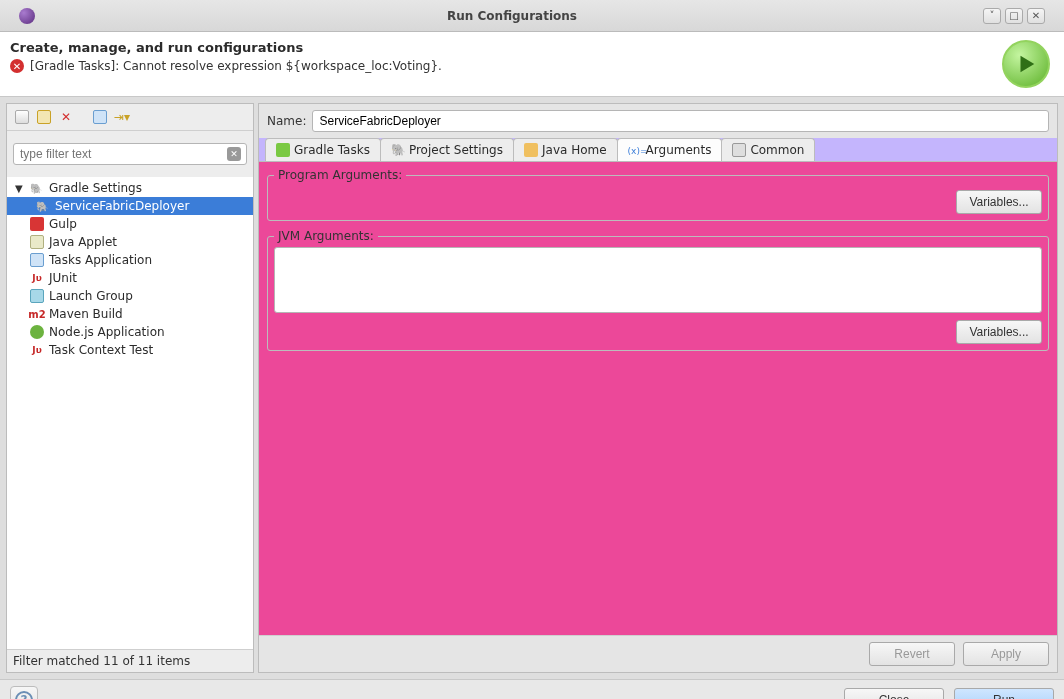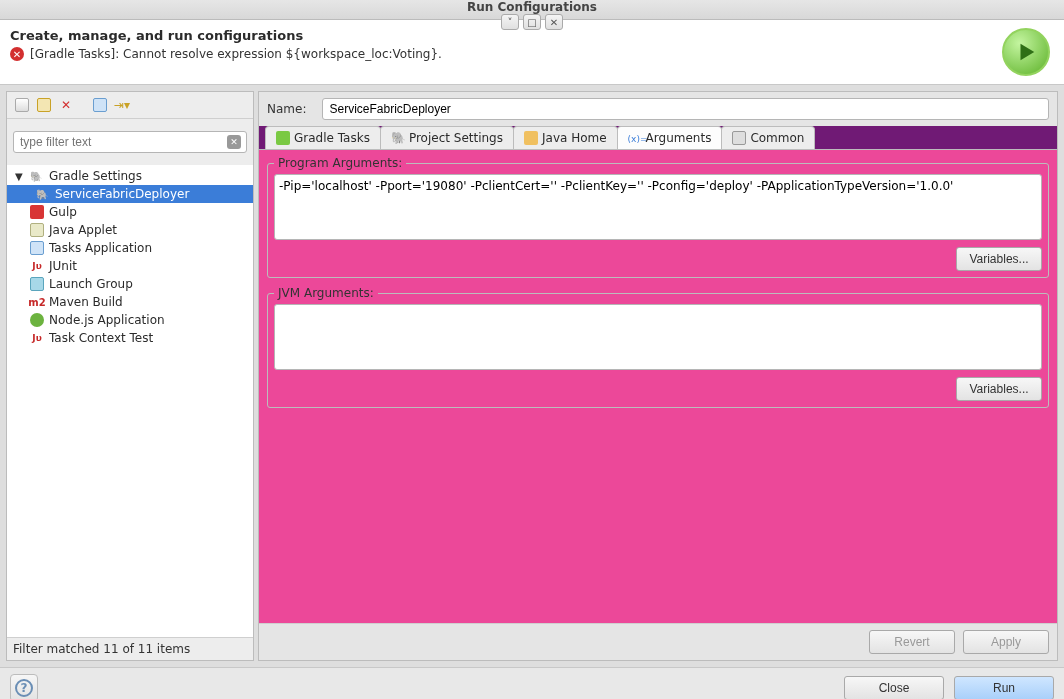--- a/index.html
+++ b/index.html
@@ -1,17 +1,17 @@
 <!DOCTYPE html>
 <html><head>
 <meta charset="utf-8">
 <style>
 * { box-sizing: border-box; margin: 0; padding: 0; }
 body { font-family: "DejaVu Sans", "Liberation Sans", Arial, sans-serif; font-size: 12px; background: #dedede; width: 1064px; height: 699px; overflow: hidden; color: #2b2b2b; }
-.titlebar { height: 20px; background: linear-gradient(#e6e6e6,#d8d8d8); border-bottom: 1px solid #bbb; display: flex; align-items: center; padding: 0 12px; flex-direction: column; }
+.titlebar { height: 32px; background: linear-gradient(#e6e6e6,#d8d8d8); border-bottom: 1px solid #bbb; display: flex; align-items: center; padding: 0 19px; }
 .titlebar .appicon { width: 16px; height: 16px; border-radius: 50%; background: radial-gradient(circle at 30% 30%, #a97bcf, #5b2c7e); margin-right: 6px; }
 .titlebar .title { flex:1; text-align:center; font-weight:bold; color:#444; }
 .titlebar .winbtns { display:flex; gap:4px; }
 .winbtn { width:18px; height:16px; border:1px solid #aaa; border-radius:3px; background:linear-gradient(#f5f5f5,#e0e0e0); display:flex; align-items:center; justify-content:center; font-size:10px; color:#555; cursor:pointer; }
 
 .header { background:#fff; padding:8px 10px; border-bottom:1px solid #c8c8c8; display:flex; }
 .header-left { flex:1; }
 .header h1 { font-size:13px; font-weight:bold; margin-bottom:4px; }
 .header .errline { display:flex; align-items:center; gap:6px; color:#333; }
 .err-icon { width:14px; height:14px; border-radius:50%; background:#d32f2f; display:inline-flex; align-items:center; justify-content:center; color:#fff; font-size:10px; font-weight:bold; }
@@ -29,25 +29,25 @@
 .filter .clr { position:absolute; right:6px; top:4px; width:14px; height:14px; border-radius:3px; background:#999; color:#fff; font-size:9px; display:flex; align-items:center; justify-content:center; cursor:pointer; }
 .tree { flex:1; background:#fff; overflow:auto; padding:2px 0; }
 .tree-item { display:flex; align-items:center; gap:4px; padding:1px 4px 1px 8px; cursor:pointer; white-space:nowrap; }
 .tree-item.child { padding-left:28px; }
 .tree-item.selected { background:#3b7dd8; color:#fff; }
 .tree-item .ticon { width:16px; height:16px; display:inline-flex; align-items:center; justify-content:center; font-size:10px; }
 .tree-item .expander { width:10px; color:#333; font-size:10px; }
 .status { padding:4px 6px; border-top:1px solid #cfcfcf; background:#ededed; color:#333; }
 
 .right { flex:1; display:flex; flex-direction:column; background:#e5e5e5; border:1px solid #bcbcbc; }
-.namebar { display:flex; align-items:center; gap:16px; padding:6px 8px; }
+.namebar { display:flex; align-items:center; gap:6px; padding:6px 8px; }
 .namebar label { color:#333; }
 .namebar input { flex:1; height:22px; border:1px solid #b5b5b5; border-radius:3px; padding:2px 6px; background:#fff; font-size:12px; }
 
-.tabs { display:flex; padding:0 6px; border-bottom:1px solid #bcbcbc; background:#701a75; gap:0; }
+.tabs { display:flex; padding:0 6px; border-bottom:1px solid #bcbcbc; background:#c4b5fd; gap:0; }
 .tab { display:flex; align-items:center; gap:4px; padding:4px 10px; border:1px solid #bcbcbc; border-bottom:none; background:#ededed; border-radius:4px 4px 0 0; margin-right:-1px; cursor:pointer; position:relative; }
 .tab.active { background:#fdfdfd; z-index:2; }
 .tab .ticon { width:14px; height:14px; }
 
 .tabcontent { flex:1; background:#ec4899; padding:6px 8px; overflow:auto; }
 fieldset { border:1px solid #bcbcbc; border-radius:3px; padding:4px 6px 6px 6px; margin-bottom:8px; }
 legend { padding:0 4px; color:#333; }
 textarea { width:100%; border:1px solid #b5b5b5; background:#fff; font-family:inherit; font-size:12px; padding:4px; resize:none; border-radius:3px; }
 .btnrow { display:flex; justify-content:flex-end; margin-top:4px; }
 
@@ -210,21 +210,20 @@
           <span>Arguments</span>
         </div>
       <div class="tab">
           <span class="ticon"><span class="ic" style="background:#dedede;border:1px solid #999"></span></span>
           <span>Common</span>
         </div>
     </div>
     <div class="tabcontent">
       <fieldset>
         <legend>Program Arguments:</legend>
-        <textarea rows="4" style="">-Pip='localhost' -Pport='19080' -PclientCert='' -PclientKey='' -Pconfig='deploy' -PApplicationTypeVersion='1.0.0'</textarea>
         <div class="btnrow">
             <button class="btn">Variables...</button>
           </div>
       </fieldset>
       <fieldset>
         <legend>JVM Arguments:</legend>
         <textarea rows="4" style=""></textarea>
         <div class="btnrow">
             <button class="btn">Variables...</button>
           </div>

